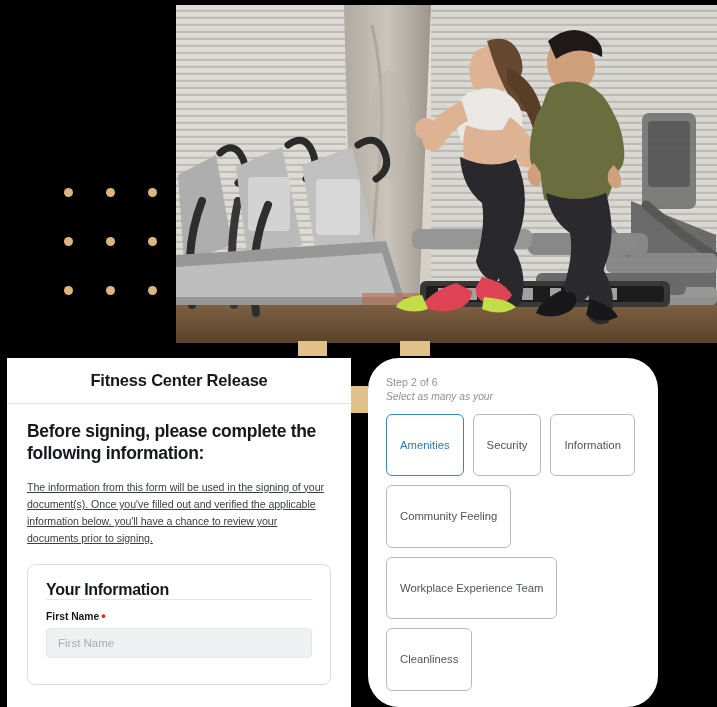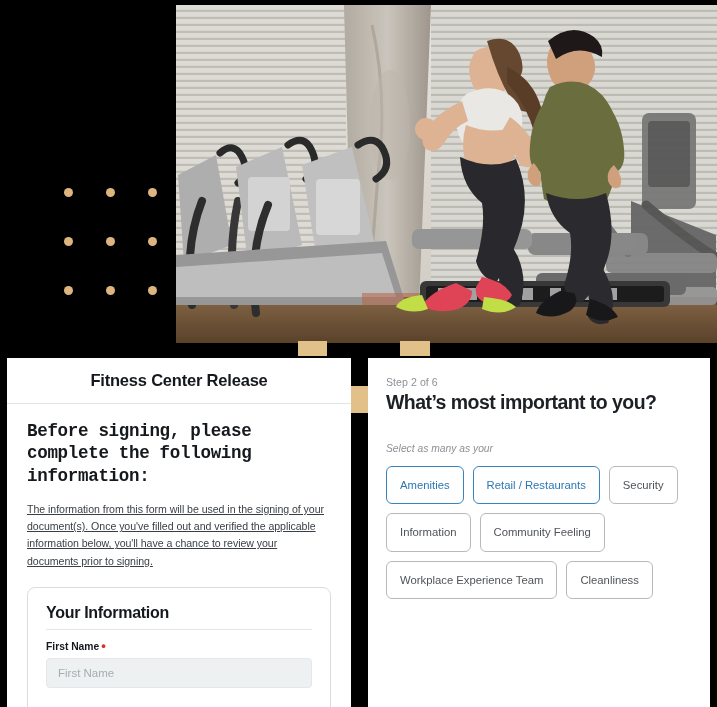--- a/index.html
+++ b/index.html
@@ -36,65 +36,65 @@
   .card-left-header {
     height: 46px; display: flex; align-items: center; justify-content: center;
     border-bottom: 1px solid #e4e4e4;
   }
   .card-left-header .title {
     font-size: 16.5px; font-weight: 700; color: #15181c; letter-spacing: -0.2px;
   }
   .card-left-body { padding: 16px 20px 0 20px; }
   .lead {
     font-size: 17.5px; font-weight: 700; color: #15181c;
-    line-height: 1.28; letter-spacing: -0.3px; margin-bottom: 14px; font-family: Liberation Mono, monospace;
+    line-height: 1.28; letter-spacing: -0.3px; margin-bottom: 14px;
   }
   .para {
     font-size: 10.6px; color: #3a3f45; line-height: 1.62; letter-spacing: -0.05px;
     margin-bottom: 17px;
     text-decoration: underline;
   }
   .info-box {
     border: 1px solid #dcdcdc; border-radius: 8px; padding: 16px 18px 14px 18px;
     background: #fff;
   }
   .info-title {
     font-size: 16px; font-weight: 700; color: #15181c; letter-spacing: -0.3px;
-    padding-bottom: 7px; border-bottom: 1px solid #e6e6e6; margin-bottom: 11px;
+    padding-bottom: 0; border-bottom: 1px solid #e6e6e6; margin-bottom: 11px;
   }
   .field-label {
     font-size: 10.3px; font-weight: 700; color: #15181c; margin-bottom: 6px;
     display: flex; align-items: flex-start; gap: 2px;
   }
   .req { color: #d93025; font-size: 13px; line-height: 0.75; }
   .text-input {
     width: 100%; height: 30px; background: #edf1f1; border: 1px solid #e3e7e7;
     border-radius: 4px; padding: 0 11px; font-family: inherit;
     font-size: 11.5px; color: #9aa0a4; outline: none;
   }
   .text-input::placeholder { color: #a6acb0; }
   .field-gap { height: 12px; }
 
   
   .card-right {
-    position: absolute; left: 368px; top: 358px; width: 342px; height: 349px;
-    background: #ffffff; overflow: hidden; padding: 18px 18px 0 18px;
+    position: absolute; left: 368px; top: 358px; width: 290px; height: 349px;
+    background: #ffffff; overflow: hidden; padding: 18px 18px 0 18px; border-radius: 31px;
   }
   .step { font-size: 10.6px; color: #8c9196; margin-bottom: 3px; letter-spacing: 0.05px; }
   .q-title {
     font-size: 19.5px; font-weight: 700; color: #1d2125; letter-spacing: -0.55px;
     margin-bottom: 29px;
   }
   .hint {
     font-size: 10.3px; font-style: italic; color: #8c9196; margin-bottom: 12px;
   }
   .chips { display: flex; flex-wrap: wrap; gap: 9px 9px; }
   .chip {
     border: 1px solid #b9b9b9; border-radius: 6px; background: #fff;
-    padding: 12px 13px; font-size: 11.3px; color: #4f5459;
+    padding: 24px 13px; font-size: 11.3px; color: #4f5459;
     font-family: inherit; cursor: pointer; white-space: nowrap; line-height: 1.1;
   }
   .chip.selected { border-color: #3784bf; color: #2b78b4; }
 </style>
 </head>
 <body>
 
 <div class="stage">
 
   <div class="dot-grid">
@@ -265,25 +265,23 @@
         <input class="text-input" type="text" value="" placeholder="First Name" style="">
 
         <div class="field-gap"></div>
 
       </div>
     </div>
   </div>
 
   <div class="card-right">
     <div class="step">Step 2 of 6</div>
-    <div class="q-title">What’s most important to you?</div>
     <div class="hint">Select as many as your</div>
     <div class="chips">
         <button class="chip selected" aria-pressed="true">Amenities</button>
-        <button class="chip selected" aria-pressed="true">Retail / Restaurants</button>
         <button class="chip" aria-pressed="false">Security</button>
         <button class="chip" aria-pressed="false">Information</button>
         <button class="chip" aria-pressed="false">Community Feeling</button>
         <button class="chip" aria-pressed="false">Workplace Experience Team</button>
         <button class="chip" aria-pressed="false">Cleanliness</button>
       </div>
   </div>
 
 </div>
 

